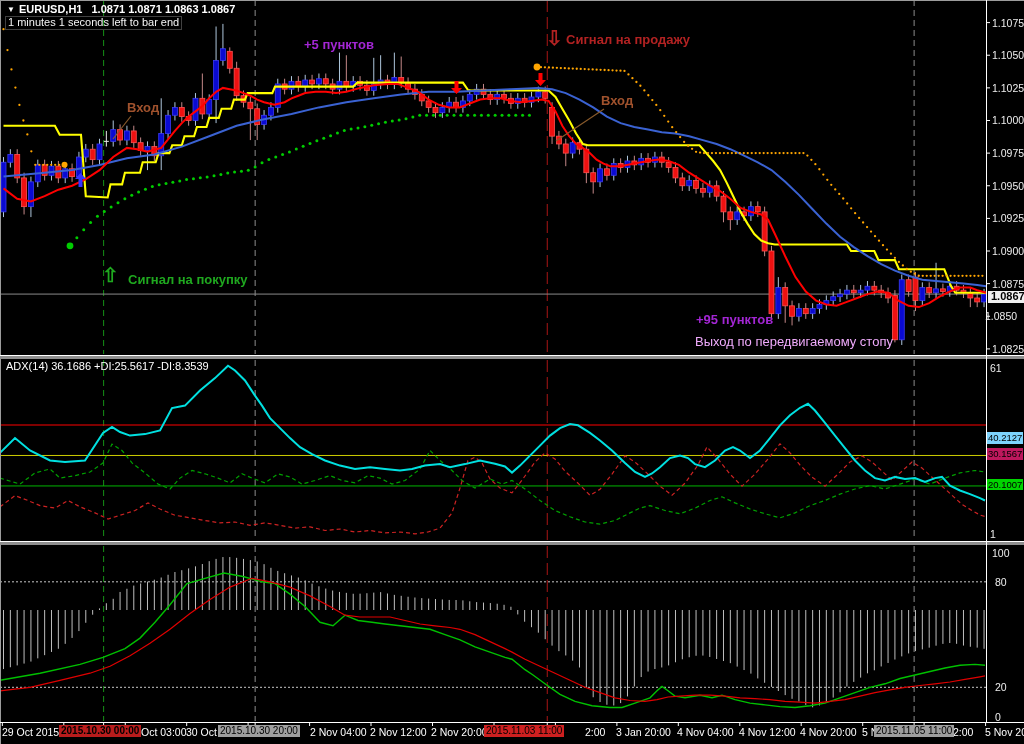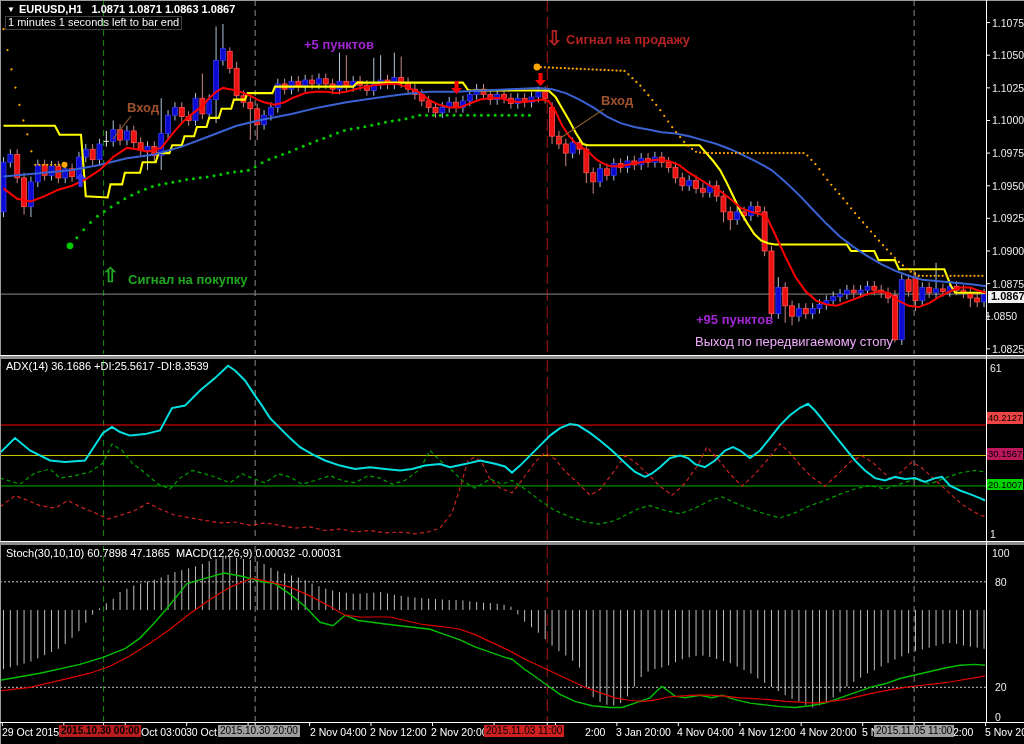--- a/index.html
+++ b/index.html
@@ -761,39 +761,38 @@
   <div class="lbl ann" id="sell-arrow" style="color: rgb(178, 34, 34);">⇩</div>
   <div class="lbl ann" id="sell-signal" style="color: rgb(178, 34, 34);">Сигнал на продажу</div>
   <div class="lbl ann" id="entry1" style="color: rgb(160, 82, 45);">Вход</div>
   <div class="lbl ann" id="entry2" style="color: rgb(160, 82, 45);">Вход</div>
   <div class="lbl ann" id="buy-arrow" style="color: rgb(31, 168, 31);">⇧</div>
   <div class="lbl ann" id="buy-signal" style="color: rgb(31, 168, 31);">Сигнал на покупку</div>
   <div class="lbl ann" id="plus95" style="color: rgb(163, 38, 212);">+95 пунктов</div>
   <div class="lbl ann" id="exit-trail">Выход по передвигаемому стопу</div>
 
   <div class="lbl pane-hdr" style="left:6px;top:361px">ADX(14) 36.1686 +DI:25.5617 -DI:8.3539</div>
-  <div class="lbl pane-hdr" style="left:6px;top:548px">Stoch(30,10,10) 60.7898 47.1865  MACD(12,26,9) 0.00032 -0.00031</div>
 
   <div class="lbl" id="cur-price-box">1.0867</div>
 
   <div id="gen-labels">
       <div class="lbl scale-lbl" style="left: 992px; top: 17.6px;">1.1075</div>
       <div class="lbl scale-lbl" style="left: 992px; top: 50.23px;">1.1050</div>
       <div class="lbl scale-lbl" style="left: 992px; top: 82.86px;">1.1025</div>
       <div class="lbl scale-lbl" style="left: 992px; top: 115.49px;">1.1000</div>
       <div class="lbl scale-lbl" style="left: 992px; top: 148.12px; text-align: center;">1.0975</div>
       <div class="lbl scale-lbl" style="left: 992px; top: 180.75px;">1.0950</div>
       <div class="lbl scale-lbl" style="left: 992px; top: 213.38px;">1.0925</div>
       <div class="lbl scale-lbl" style="left: 992px; top: 246.01px;">1.0900</div>
       <div class="lbl scale-lbl" style="left: 992px; top: 278.64px;">1.0875</div>
       <div class="lbl scale-lbl" style="left: 985px; top: 311.27px;">1.0850</div>
       <div class="lbl scale-lbl" style="left: 992px; top: 343.9px; text-align: center;">1.0825</div>
       <div class="lbl scale-lbl" style="left: 990px; top: 363px;">61</div>
       <div class="lbl scale-lbl" style="left: 990px; top: 529px;">1</div>
-      <div class="lbl lvl-box" style="top: 412px; background: #ef4444;">40.2127</div>
+      <div class="lbl lvl-box" style="top: 432px; background: #7dd3fc;">40.2127</div>
       <div class="lbl lvl-box" style="top: 448.47px; background: #be185d;">30.1567</div>
       <div class="lbl lvl-box" style="top: 478.939px; background: rgb(0, 212, 0);">20.1007</div>
       <div class="lbl scale-lbl" style="left: 992px; top: 548px;">100</div>
       <div class="lbl scale-lbl" style="left: 995px; top: 576.82px;">80</div>
       <div class="lbl scale-lbl" style="left: 995px; top: 682.3px;">20</div>
       <div class="lbl scale-lbl" style="left: 995px; top: 712px;">0</div>
       <div class="lbl axis-lbl" style="left: 2px;">29 Oct 2015</div>
       <div class="lbl axis-lbl" style="left: 141px;">Oct 03:00</div>
       <div class="lbl axis-lbl" style="left: 186px;">30 Oct 1</div>
       <div class="lbl axis-lbl" style="left: 294px;">0</div>

